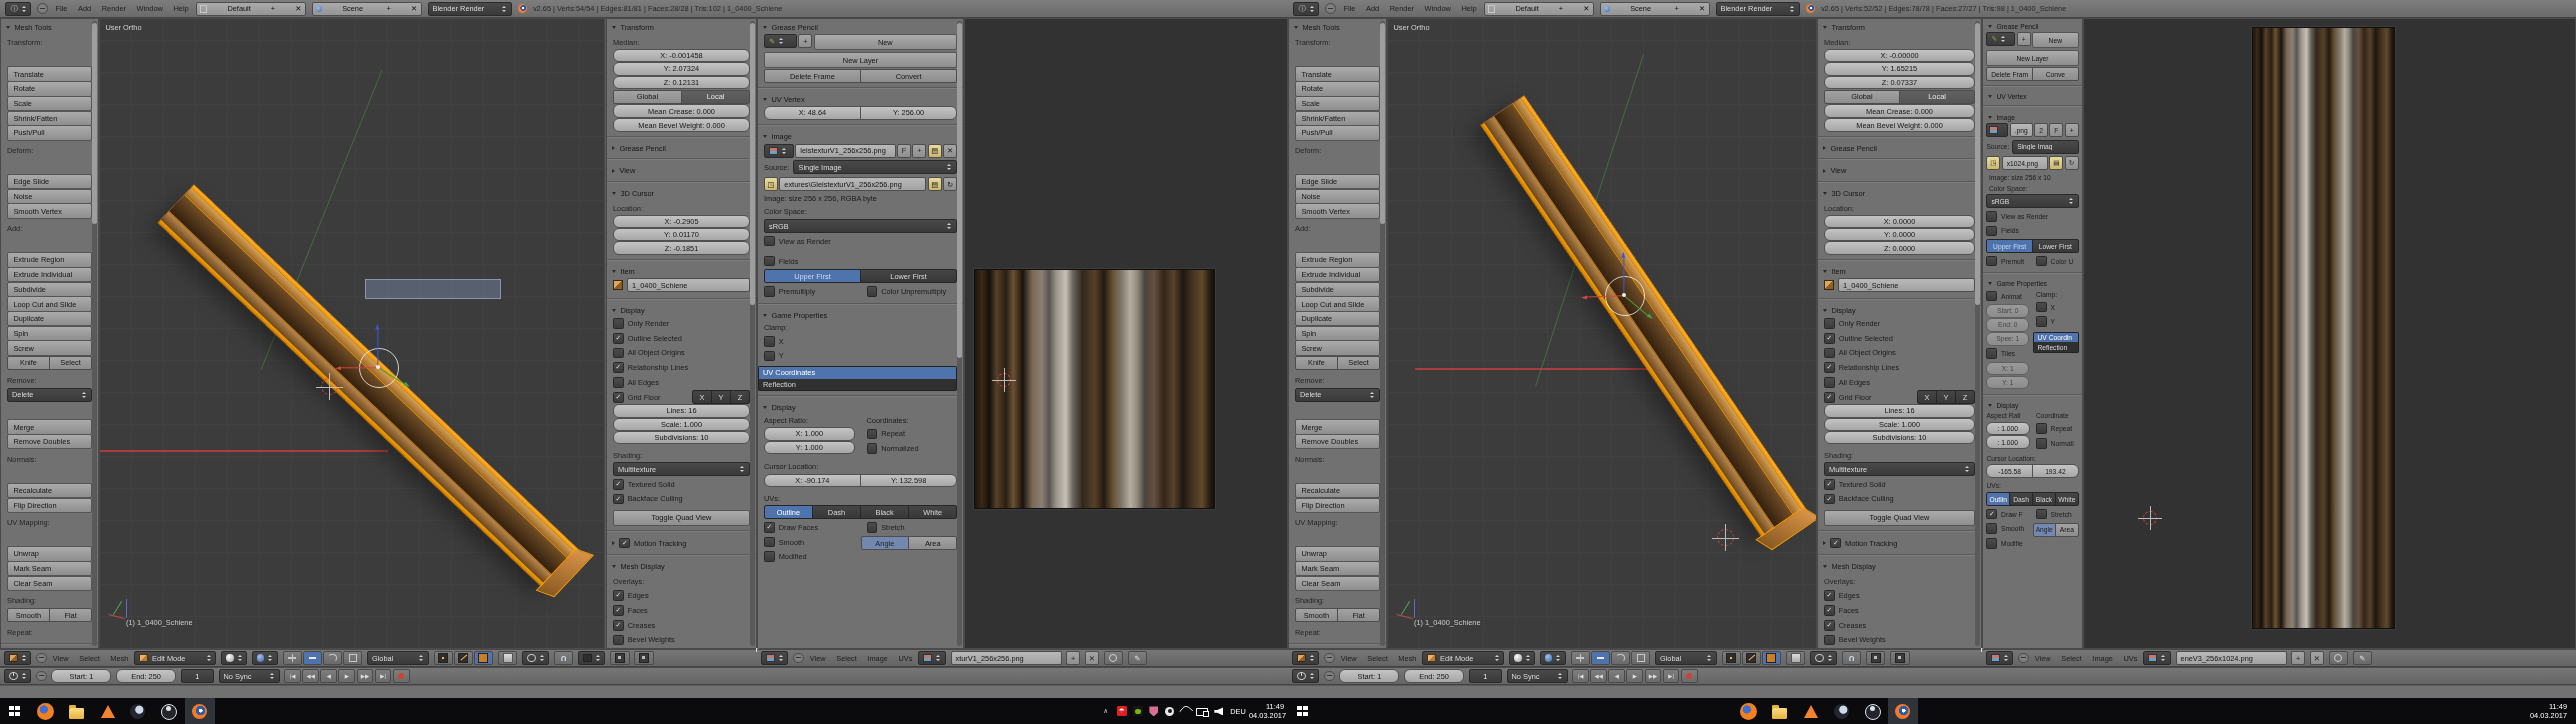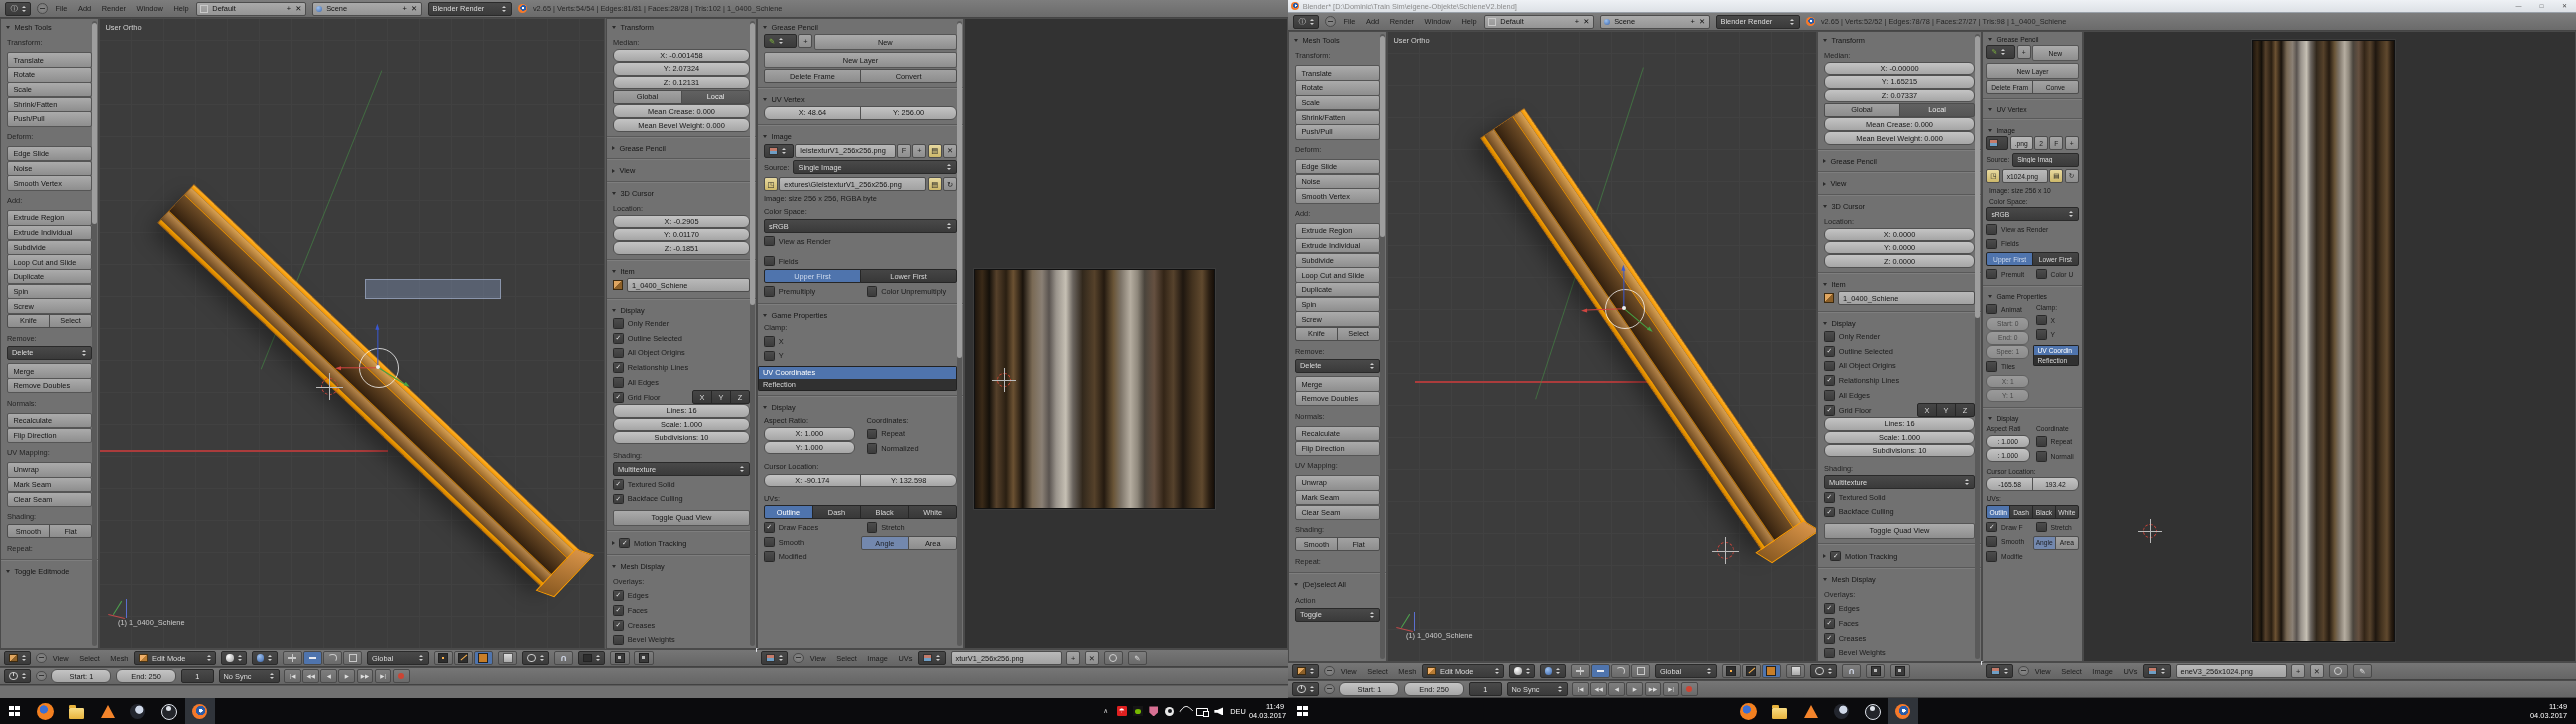--- a/index.html
+++ b/index.html
@@ -12,41 +12,41 @@
   .win.inactive .ttl{color:#8c8c8c}
   .tbtns{position:absolute;right:0;top:0;display:flex;height:11.4px}
   .tbtn{width:23px;display:flex;align-items:center;justify-content:center;color:#444;font-size:6px}
   .tbtn.hot{background:#e81123;color:#fff}
   
   .infobar{height:17.4px;background:linear-gradient(#7d7d7d,#6b6b6b);border-bottom:0.7px solid #454545;
     display:flex;align-items:center;gap:6px;padding:0 5.4px}
   .menu{color:#1d1d1d;padding:0 1.3px;white-space:nowrap}
   .menurow{display:flex;gap:8px;align-items:center}
   .lightdd{height:12px;background:linear-gradient(#aaa,#959595);border:0.7px solid #4d4d4d;border-radius:2px;
-    display:flex;align-items:center;gap:4px;color:#111;padding:0 3.4px;white-space:nowrap}
+    display:flex;align-items:center;gap:20px;color:#111;padding:0 3.4px;white-space:nowrap}
   .darkdd{height:12px;background:linear-gradient(#494949,#3a3a3a);border:0.7px solid #2a2a2a;border-radius:2px;
     display:flex;align-items:center;gap:4px;color:#ddd;padding:0 4px;white-space:nowrap}
   .ud{width:4.7px;height:6px;position:relative;flex:0 0 auto}
   .ud:before,.ud:after{content:"";position:absolute;left:0;border-left:2.3px solid transparent;border-right:2.3px solid transparent}
   .ud:before{top:0;border-bottom:2.7px solid #cfcfcf}.ud:after{bottom:0;border-top:2.7px solid #cfcfcf}
   .minibtn{height:12px;min-width:12px;background:linear-gradient(#a5a5a5,#8f8f8f);border:0.7px solid #4d4d4d;
     border-radius:2px;display:flex;align-items:center;justify-content:center;color:#222}
   .stats{color:#272727;white-space:nowrap}
   
   .workspace{position:relative;height:668px;background:#5b5b5b}
   .area{position:absolute;overflow:hidden;border:0.7px solid #4a4a4a;box-sizing:border-box}
   .gray{background:#717171}
   .panelhdr{display:flex;align-items:center;gap:4px;padding:3.4px 5.4px 1.3px;color:#161616;white-space:nowrap}
   .tri-d{width:0;height:0;border-left:2.7px solid transparent;border-right:2.7px solid transparent;border-top:3.4px solid #2b2b2b}
   .tri-r{width:0;height:0;border-top:2.7px solid transparent;border-bottom:2.7px solid transparent;border-left:3.4px solid #2b2b2b}
   .seclabel{color:#242424;padding:5.4px 6px 2px;white-space:nowrap}
   .btncol{display:flex;flex-direction:column}
   .shelfbtn{height:13.4px;margin:0 6px;margin-top:-0.7px;background:linear-gradient(#ababab,#8e8e8e);
     border:0.7px solid #555;border-radius:2px;color:#141414;display:flex;align-items:center;padding:0 5.4px;white-space:nowrap;overflow:hidden}
-  .btncol .shelfbtn:first-child{margin-top:3px}
+  .btncol .shelfbtn:first-child{margin-top:17px}
   .slider{height:11.4px;margin:0.7px 6px;background:linear-gradient(#c4c4c4,#a6a6a6);border:0.7px solid #515151;
     border-radius:6px;color:#161616;display:flex;align-items:center;justify-content:center;white-space:nowrap;overflow:hidden}
   .slider.dis{opacity:.5}
   .fieldcol .slider{margin-top:-0.7px}
   .divider{height:0.7px;background:#595959;box-shadow:0 0.7px 0 rgba(255,255,255,.14);margin:4px 0}
   .chkrow{display:flex;align-items:center;gap:4px;padding:2px 6px;color:#1b1b1b;white-space:nowrap}
   .cbox{width:8.7px;height:8.7px;flex:0 0 auto;background:linear-gradient(#4c4c4c,#3b3b3b);border:0.7px solid #292929;
     border-radius:1.3px;color:#ececec;font-size:6.7px;line-height:8px;text-align:center}
   .seg{display:flex;margin:0.7px 6px}
   .seg>div{flex:1;height:12px;display:flex;align-items:center;justify-content:center;
@@ -61,21 +61,21 @@
   .listbox>div.on{background:#4f74ad;color:#fff}
   .ddfull{margin:0.7px 6px}
   .sbtrack{position:absolute;right:1.3px;top:2px;bottom:2px;width:4.7px;background:#5a5a5a;border-radius:2.7px}
   .sbthumb{position:absolute;left:0;top:1.3px;width:4.7px;height:201px;background:#9e9e9e;border-radius:2.7px}
   
   .vp{background:#3c3c3c}
   .gridbg{position:absolute;inset:0;opacity:.55;background-image:
     repeating-linear-gradient(0deg,transparent 0 31px,#464646 31px 32px),
     repeating-linear-gradient(90deg,transparent 0 31px,#464646 31px 32px)}
   .vplabel{position:absolute;left:5.4px;top:3.4px;color:#d2d2d2}
-  .vpfooter{position:absolute;left:18px;bottom:21.5px;color:#cccccc}
+  .vpfooter{position:absolute;left:26px;bottom:21.5px;color:#cccccc}
   .redaxis{position:absolute;height:1.3px;background:rgba(190,60,60,.85)}
   .greenaxis{position:absolute;width:1.3px;background:rgba(70,140,70,.6)}
   .overlaybox{position:absolute;background:rgba(128,148,184,.42);border:0.7px solid rgba(200,216,245,.45)}
   
   .rail{position:absolute;transform-origin:0 0;box-shadow:0 0 0 0.7px rgba(255,140,0,.55),0 12px 20px rgba(0,0,0,.35)}
   .rail .r1{height:4px;background:linear-gradient(#ffb32a,#f09200)}
   .rail .r2{height:9.4px;background:linear-gradient(#d9a254,#9c6a2c)}
   .rail .r3{height:21.5px;background:linear-gradient(#6f4d27,#33200e);border-top:1.3px solid #e88d00;border-bottom:1.3px solid #c97a00}
   .rail .r4{height:10.7px;background:linear-gradient(#b8874b,#6b4720)}
   .rail .r5{height:4px;background:linear-gradient(#f5a000,#d07e00)}
@@ -761,29 +761,20 @@
         <span class="tbtn2">▶|</span>
         <span class="tbtn2">
             <span class="recdot"></span>
           </span>
       </span>
     </div>
   </div>
 </div>
 
 <div class="win inactive" style="left:1288px">
-  <div class="titlebar">
-    <span class="blico" style="width:8px;height:8px"></span>
-    <span class="ttl">Blender* [D:\Dominic\Train Sim\eigene-Objekte\SchieneV2.blend]</span>
-    <span class="tbtns">
-      <span class="tbtn">—</span>
-      <span class="tbtn">□</span>
-      <span class="tbtn">✕</span>
-    </span>
-  </div>
   <div class="infobar">
     <span class="darkdd">
         <span style="color:#ccc">ⓘ</span>
         <span class="ud"></span>
       </span>
     <span class="circminus"></span>
     <span class="menurow">
         <div class="menu">File</div>
         <div class="menu">Add</div>
         <div class="menu">Render</div>

